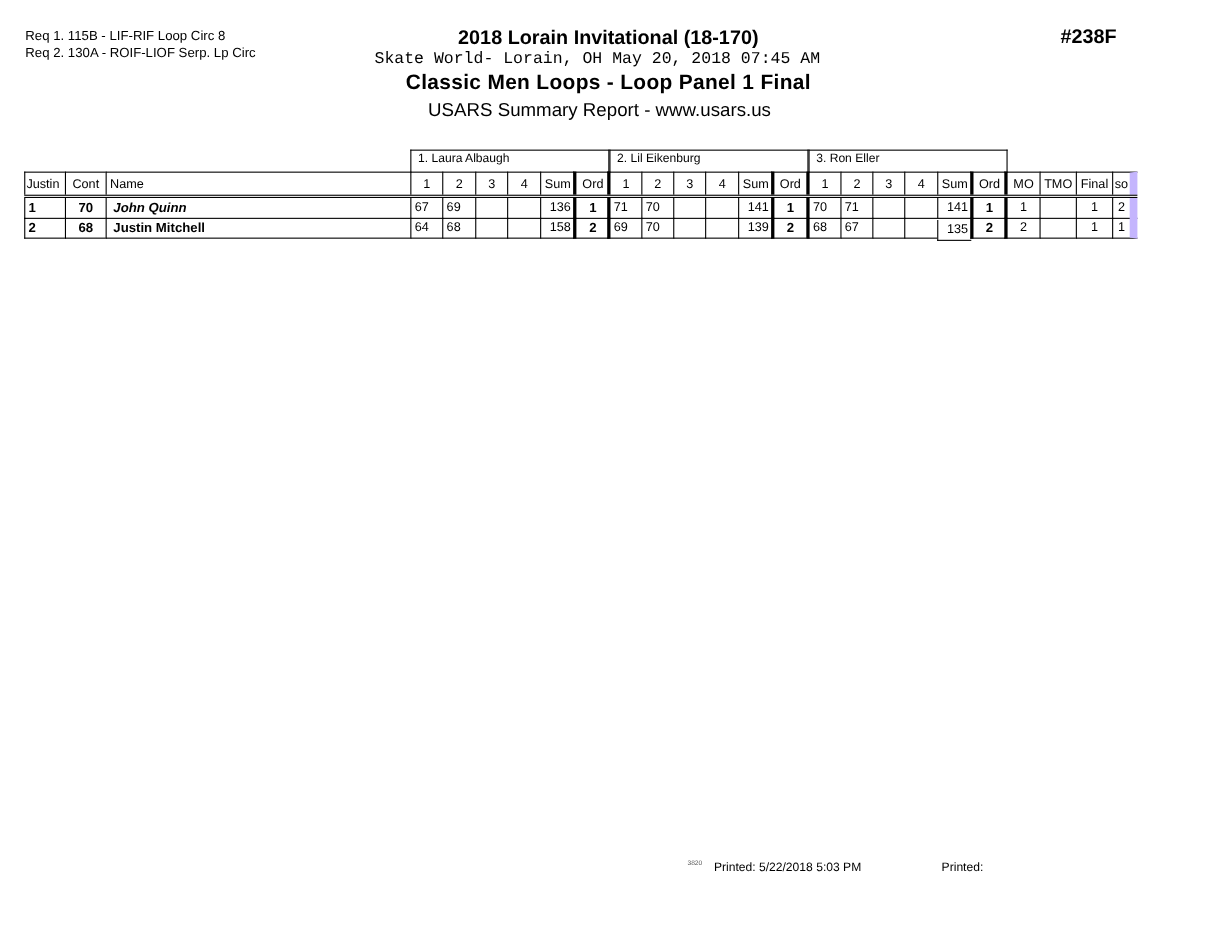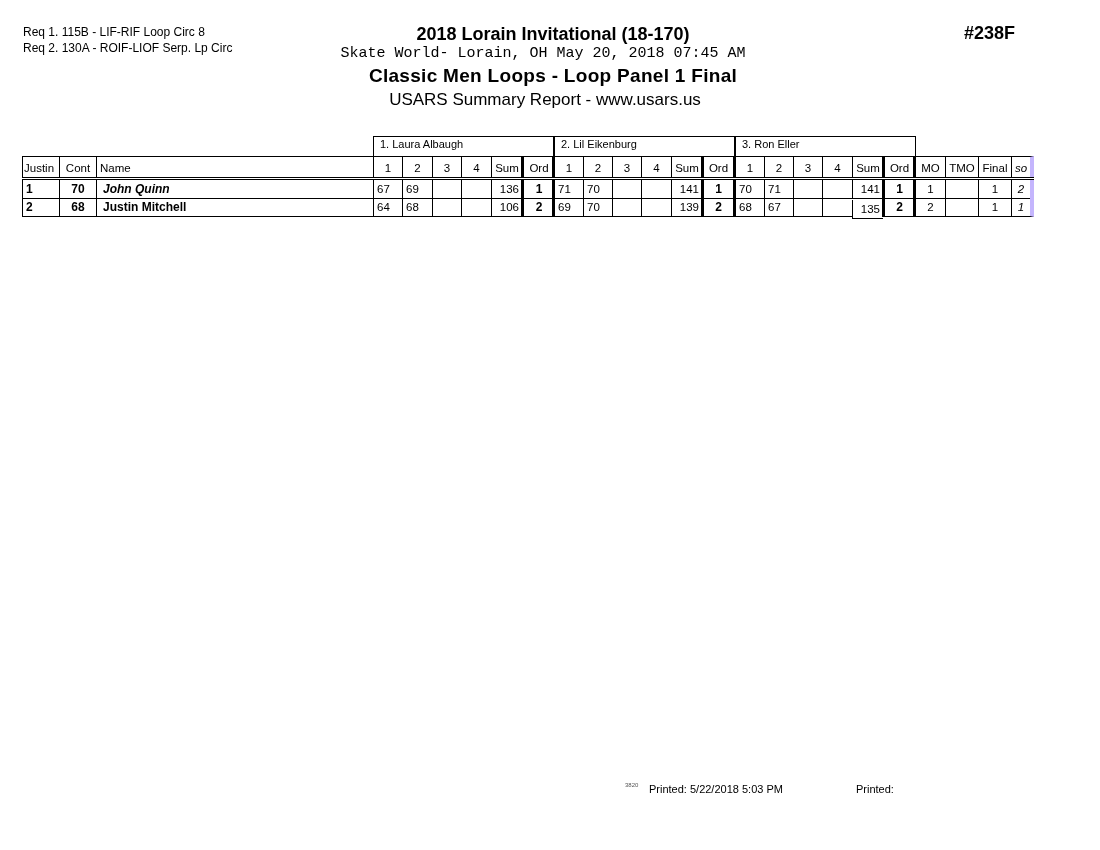--- a/index.html
+++ b/index.html
@@ -15,21 +15,21 @@
 
   .cell { position: absolute; box-sizing: border-box; font-size: 11px; line-height: 18px;
           overflow: hidden; white-space: nowrap; }
   .judge-hdr { border: 1px solid #000; border-bottom: none; font-size: 11px; line-height: 15px; padding-left: 6px; }
   .hdr { border-top: 1px solid #000; border-left: 1px solid #000; height: 21px; line-height: 22px; text-align: center; font-size: 11.5px; }
   .c { border-left: 1px solid #000; border-bottom: 1px solid #000; height: 19px; line-height: 18px; text-align: center; font-size: 11.5px; }
   .l { text-align: left; padding-left: 3px; }
   .r { text-align: right; padding-right: 3px; }
   .b { font-weight: bold; font-size: 12px; }
   .thick { border-left: 3px solid #000 !important; }
-  .rend { border-right: 4px solid #c4b5fd; font-style: italic; }
+  .rend { border-right: 7px solid #c4b5fd; }
   .dbl { position: absolute; left: 22px; width: 1012px; height: 3px; border-top: 1px solid #000; border-bottom: 1px solid #000; box-sizing: border-box; }
   .footer { font-size: 11px; top: 783px; }
   .tiny { font-size: 6px; color: #555; top: 782px; left: 625px; }
 </style>
 </head>
 <body>
 
 <div class="abs req" style="top:25px;">Req  1.  115B - LIF-RIF Loop Circ 8</div>
 <div class="abs req" style="top:41px;">Req  2.  130A - ROIF-LIOF Serp. Lp Circ</div>
 
@@ -111,21 +111,21 @@
 
   <div>
     <div class="cell c l b" style="left:22px; top:198px; width:37px;">2</div>
     <div class="cell c b" style="left:59px; top:198px; width:37px;">68</div>
     <div class="cell c l b" style="left:96px; top:198px; width:277px; padding-left:6px;">Justin Mitchell</div>
 
     <div class="cell c l" style="left:373px; top:198px; width:29px;">64</div>
     <div class="cell c l" style="left:402px; top:198px; width:30px;">68</div>
     <div class="cell c" style="left:432px; top:198px; width:29px;"></div>
     <div class="cell c" style="left:461px; top:198px; width:30px;"></div>
-    <div class="cell c r" style="left:491px; top:198px; width:31px;">106</div>
+    <div class="cell c r" style="left:491px; top:198px; width:31px;">158</div>
     <div class="cell c thick b" style="left:521px; top:198px; width:33px;">2</div>
 
     <div class="cell c thick l" style="left:552px; top:198px; width:31px;">69</div>
     <div class="cell c l" style="left:583px; top:198px; width:29px;">70</div>
     <div class="cell c" style="left:612px; top:198px; width:29px;"></div>
     <div class="cell c" style="left:641px; top:198px; width:30px;"></div>
     <div class="cell c r" style="left:671px; top:198px; width:31px;">139</div>
     <div class="cell c thick b" style="left:701px; top:198px; width:32px;">2</div>
 
     <div class="cell c thick l" style="left:733px; top:198px; width:31px;">68</div>

